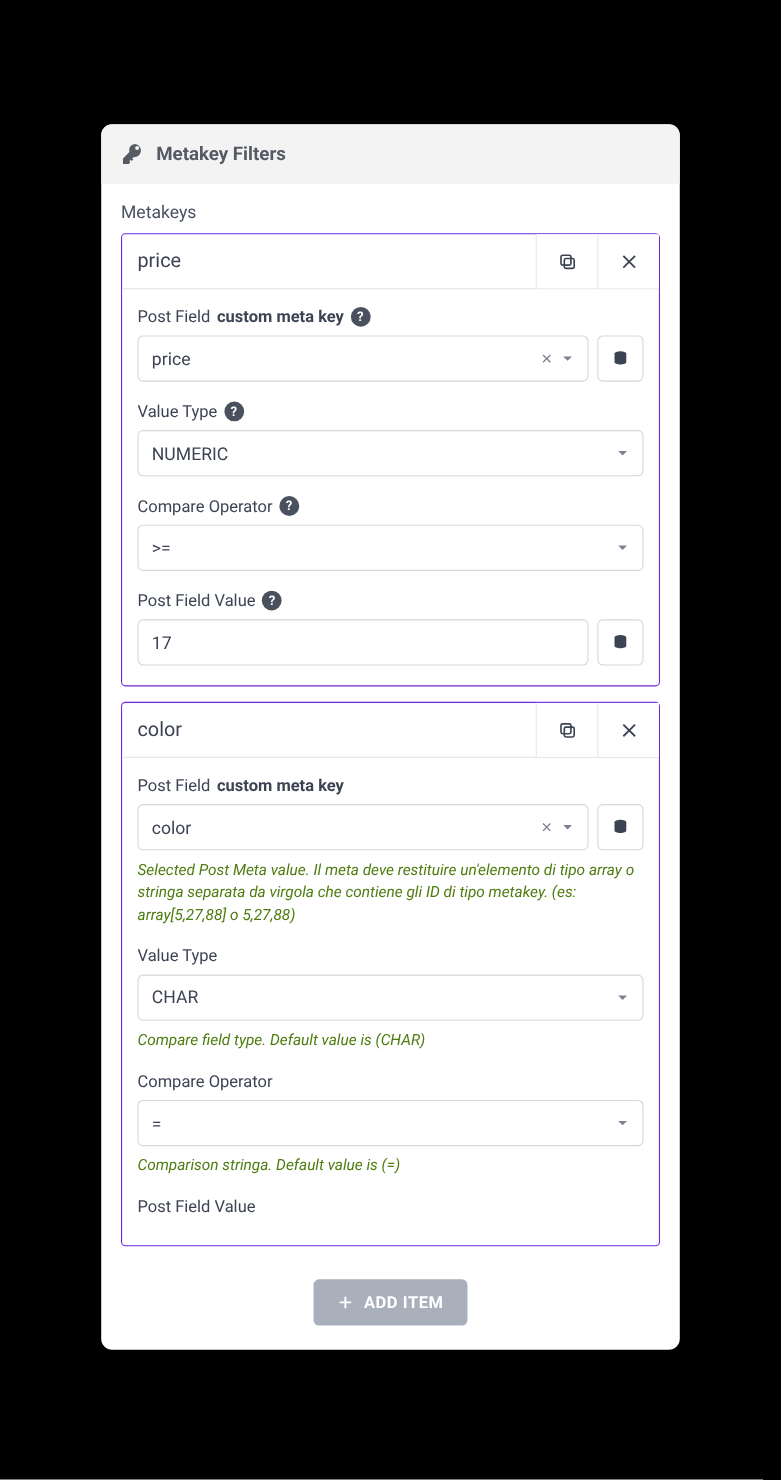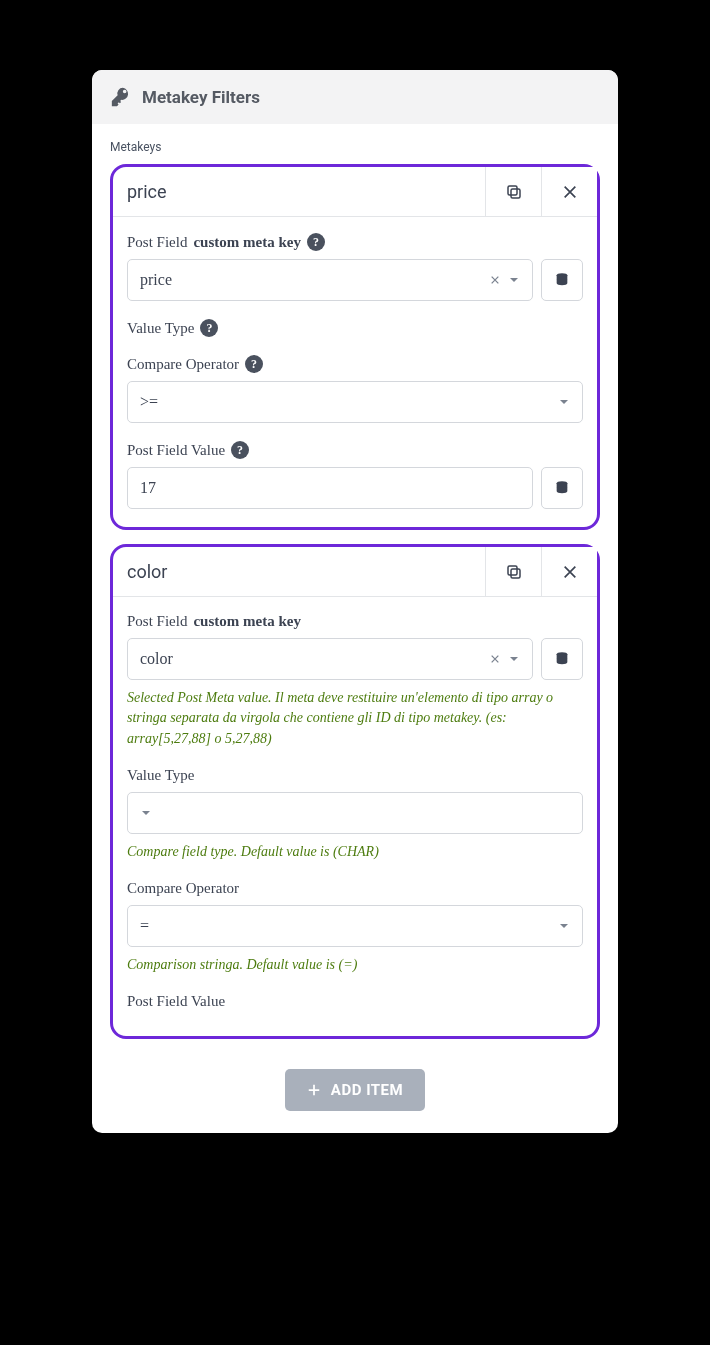--- a/index.html
+++ b/index.html
@@ -8,42 +8,43 @@
     font-family: -apple-system, BlinkMacSystemFont, "Segoe UI", Roboto, Helvetica, Arial, sans-serif;
     padding: 70px 92px;
     font-size: 15px;
     color: #4a5568;
   }
   .panel {
     background: #fff;
     border-radius: 10px;
     box-shadow: 0 8px 30px rgba(0,0,0,0.25);
     overflow: hidden;
+    margin-top: 43px;
   }
   .panel-header {
     background: #f3f3f4;
     padding: 16px 18px;
     display: flex;
     align-items: center;
     gap: 10px;
     font-weight: 700;
     font-size: 17px;
     color: #555a63;
   }
   .section {
     padding: 16px 18px 10px 18px;
   }
   .section-label {
-    font-size: 12px;
+    font-size: 16px;
     color: #495261;
     margin-bottom: 10px;
   }
   .item-block {
-    border: 3px solid #6d28d9;
-    border-radius: 16px;
+    border: 1px solid #6d28d9;
+    border-radius: 4px;
     margin-bottom: 14px;
   }
   .item-header {
     display: flex;
     align-items: stretch;
     border-bottom: 1px solid #e3e5e8;
   }
   .item-title {
     flex: 1;
     padding: 14px 14px;
@@ -54,21 +55,20 @@
     width: 56px;
     border-left: 1px solid #e3e5e8;
     display: flex;
     align-items: center;
     justify-content: center;
     cursor: pointer;
     background: #fff;
   }
   .item-body {
     padding: 16px 14px 18px 14px;
-    font-family: Liberation Serif, serif;
   }
   .field-row { margin-bottom: 18px; }
   .field-row:last-child { margin-bottom: 0; }
   .field-label {
     font-size: 15px;
     color: #3c4352;
     margin-bottom: 8px;
     display: flex;
     align-items: center;
     gap: 6px;
@@ -214,20 +214,30 @@
                 </span>
             </div>
           </div>
         </div>
 
         <div class="field-row">
           <div class="field-label">
             <span>Value Type</span>
             <span class="help-badge">?</span>
           </div>
+          <div class="control">
+            <span class="val">NUMERIC</span>
+            <span class="ctrl-icons">
+                <span>
+                  <svg width="12" height="12" viewBox="0 0 24 24" fill="#7a828f">
+                    <path d="M4 8l8 8 8-8z"></path>
+                  </svg>
+                </span>
+              </span>
+          </div>
         </div>
 
         <div class="field-row">
           <div class="field-label">
             <span>Compare Operator</span>
             <span class="help-badge">?</span>
           </div>
           <div class="control">
             <span class="val">&gt;=</span>
             <span class="ctrl-icons">
@@ -318,20 +328,21 @@
             </div>
           </div>
           <div class="hint">Selected Post Meta value. Il meta deve restituire un'elemento di tipo array o stringa separata da virgola che contiene gli ID di tipo metakey. (es: array[5,27,88] o 5,27,88)</div>
         </div>
 
         <div class="field-row">
           <div class="field-label">
             <span>Value Type</span>
           </div>
           <div class="control">
+            <span class="val">CHAR</span>
             <span class="ctrl-icons">
                 <span>
                   <svg width="12" height="12" viewBox="0 0 24 24" fill="#7a828f">
                     <path d="M4 8l8 8 8-8z"></path>
                   </svg>
                 </span>
               </span>
           </div>
           <div class="hint">Compare field type. Default value is (CHAR)</div>
         </div>

